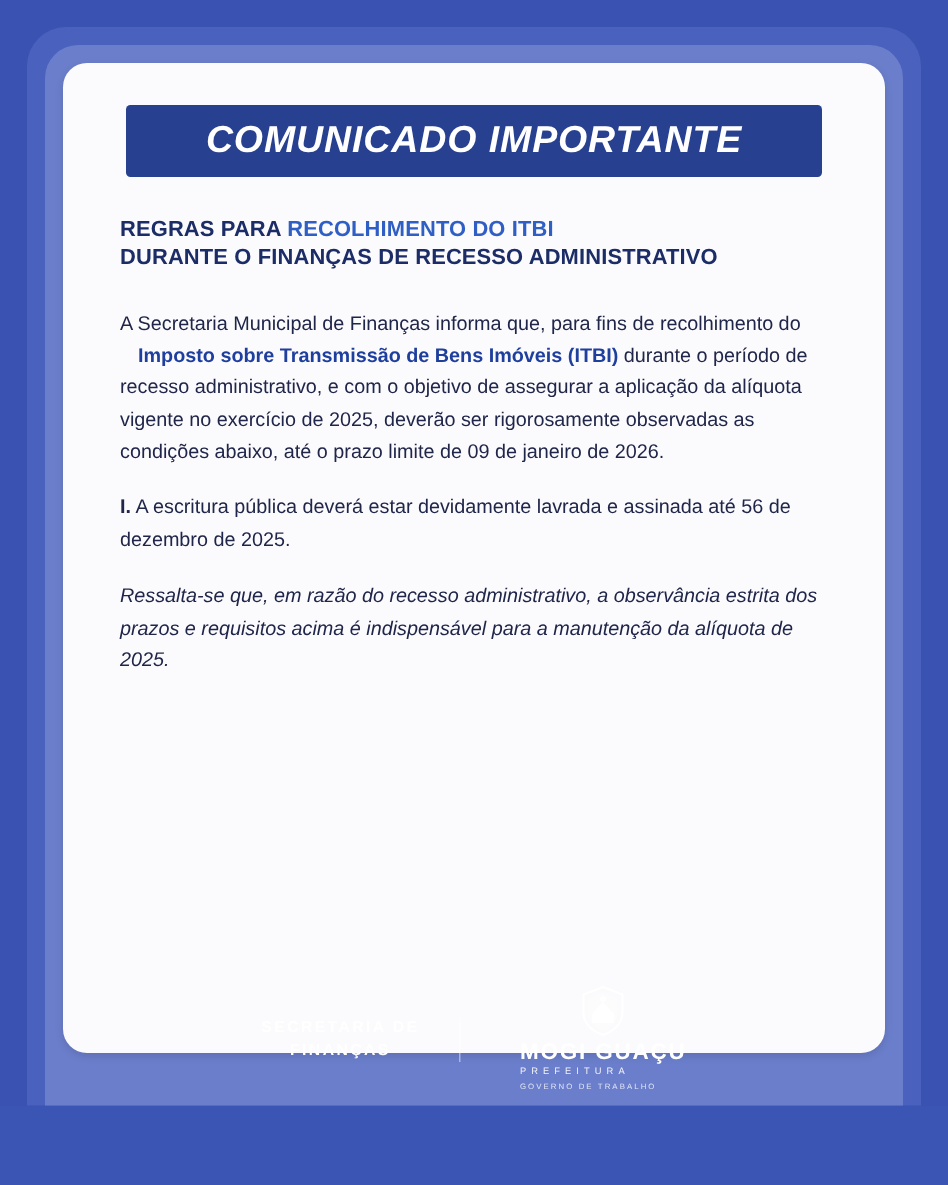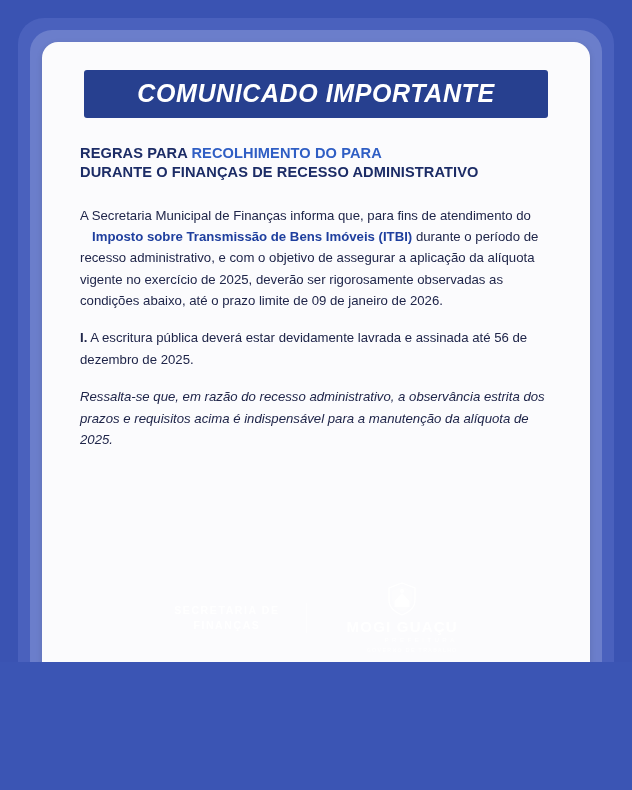--- a/index.html
+++ b/index.html
@@ -5,21 +5,21 @@
   * { box-sizing: border-box; margin: 0; padding: 0; }
   html, body {
     width: 632px;
     height: 790px;
     background: #3b55b4;
     font-family: "Liberation Sans", sans-serif;
   }
   .poster {
     position: relative;
     width: 632px;
-    height: 662px;
+    height: 737px;
     background: #3a53b2;
     overflow: hidden;
   }
   
   .frame-outer {
     position: absolute;
     left: 18px; top: 18px;
     width: 596px; height: 754px;
     border-radius: 26px;
     background: #4a61bd;
@@ -93,21 +93,21 @@
   .f-left {
     text-align: center;
     font-size: 10.5px;
     font-weight: bold;
     letter-spacing: 1.6px;
     line-height: 1.45;
     padding-right: 26px;
     border-right: 1px solid rgba(255,255,255,0.45);
   }
   .f-right {
-    text-align: right;
+    text-align: left;
     line-height: 1.1;
   }
   .crest {
     width: 30px; height: 34px;
     margin: 0 auto 3px auto;
     display: block;
   }
   .f-city {
     font-size: 15px;
     font-weight: bold;
@@ -135,27 +135,27 @@
 
   <div class="card">
     <div class="content">
 
       <div class="banner">
         <div class="banner-text">COMUNICADO IMPORTANTE</div>
       </div>
 
       <div class="subhead">
         <div class="line">
-          <span>REGRAS PARA </span><span class="hl">RECOLHIMENTO DO PARA</span>
+          <span>REGRAS PARA </span><span class="hl">RECOLHIMENTO DO ITBI</span>
         </div>
         <div class="line">DURANTE O FINANÇAS DE RECESSO ADMINISTRATIVO</div>
       </div>
 
       <p class="para">
-        <span>A Secretaria Municipal de Finanças informa que, para fins de atendimento do </span><b>Imposto sobre Transmissão de Bens Imóveis (ITBI)</b><span> durante o período de recesso administrativo, e com o objetivo de assegurar a aplicação da alíquota vigente no exercício de 2025, deverão ser rigorosamente observadas as condições abaixo, até o prazo limite de 09 de janeiro de 2026.</span>
+        <span>A Secretaria Municipal de Finanças informa que, para fins de recolhimento do </span><b>Imposto sobre Transmissão de Bens Imóveis (ITBI)</b><span> durante o período de recesso administrativo, e com o objetivo de assegurar a aplicação da alíquota vigente no exercício de 2025, deverão ser rigorosamente observadas as condições abaixo, até o prazo limite de 09 de janeiro de 2026.</span>
       </p>
 
 
       <p class="para">
         <span class="lead">I.</span><span> A escritura pública deverá estar devidamente lavrada e assinada até 56 de dezembro de 2025.</span>
       </p>
 
 
 
       <p class="para">Ressalta-se que, em razão do recesso administrativo, a observância estrita dos prazos e requisitos acima é indispensável para a manutenção da alíquota de 2025.</p>

